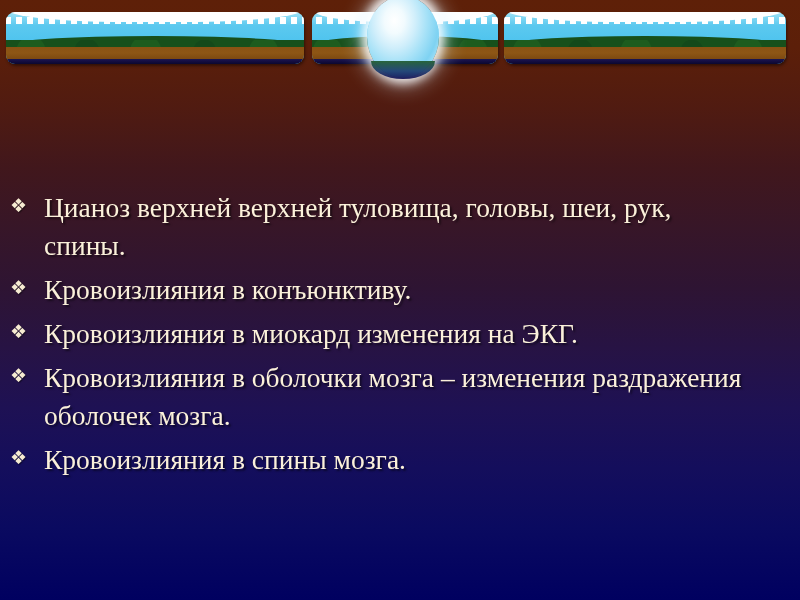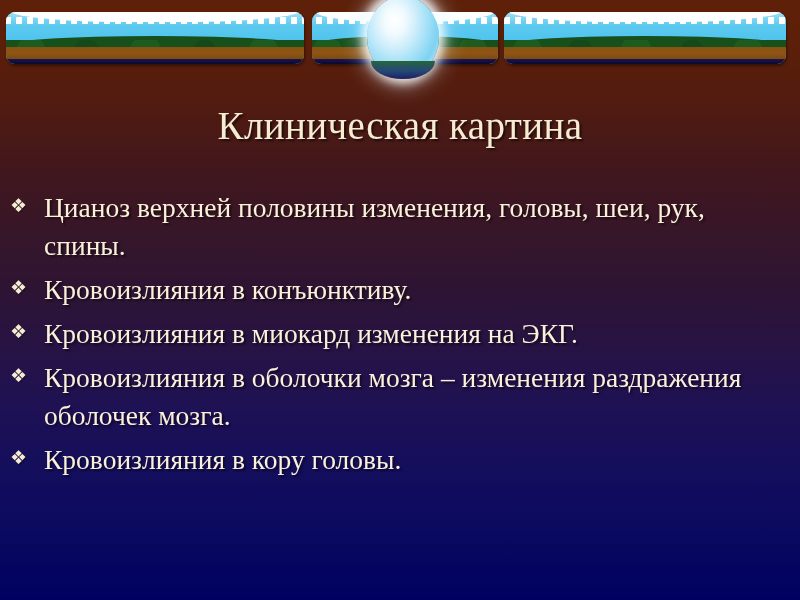--- a/index.html
+++ b/index.html
@@ -218,44 +218,43 @@
       <div class="ls-sky"></div>
       <div class="ls-cloud"></div>
       <div class="ls-trees"></div>
       <div class="ls-ground"></div>
       <div class="ls-base"></div>
     </div>
 
     <div id="globe"></div>
   </div>
 
-  <div id="title">Клиническая картина</div>
 
   <div id="bullets">
 
     <div class="bullet-row">
       <span class="bullet-marker">❖</span>
-      <span class="bullet-text">Цианоз верхней половины изменения, головы, шеи, рук, спины.</span>
+      <span class="bullet-text">Цианоз верхней верхней туловища, головы, шеи, рук, спины.</span>
     </div>
 
     <div class="bullet-row">
       <span class="bullet-marker">❖</span>
       <span class="bullet-text">Кровоизлияния в конъюнктиву.</span>
     </div>
 
     <div class="bullet-row">
       <span class="bullet-marker">❖</span>
       <span class="bullet-text">Кровоизлияния в миокард изменения на ЭКГ.</span>
     </div>
 
     <div class="bullet-row">
       <span class="bullet-marker">❖</span>
       <span class="bullet-text">Кровоизлияния в оболочки мозга – изменения раздражения оболочек мозга.</span>
     </div>
 
     <div class="bullet-row">
       <span class="bullet-marker">❖</span>
-      <span class="bullet-text">Кровоизлияния в кору головы.</span>
+      <span class="bullet-text">Кровоизлияния в спины мозга.</span>
     </div>
 
   </div>
 
 </div>
 
 </body></html>

